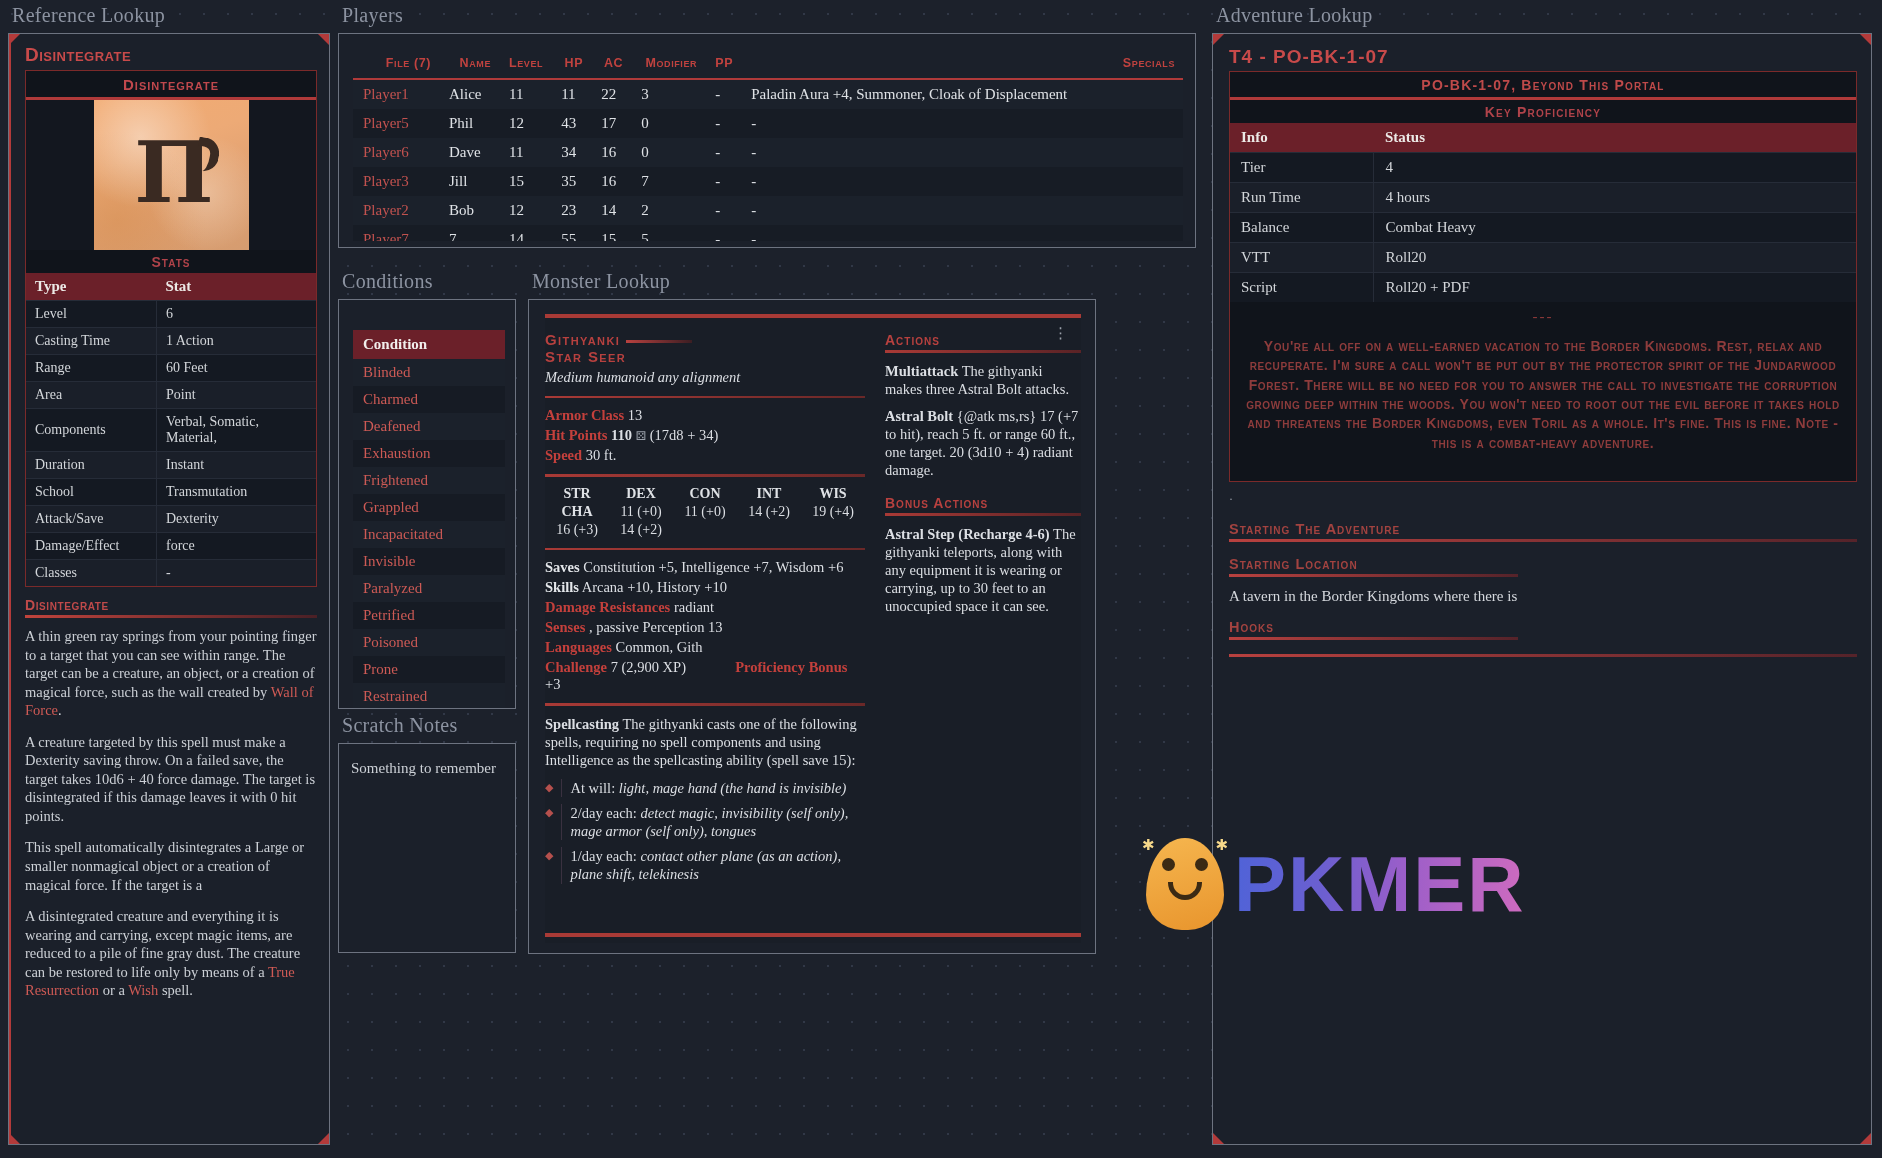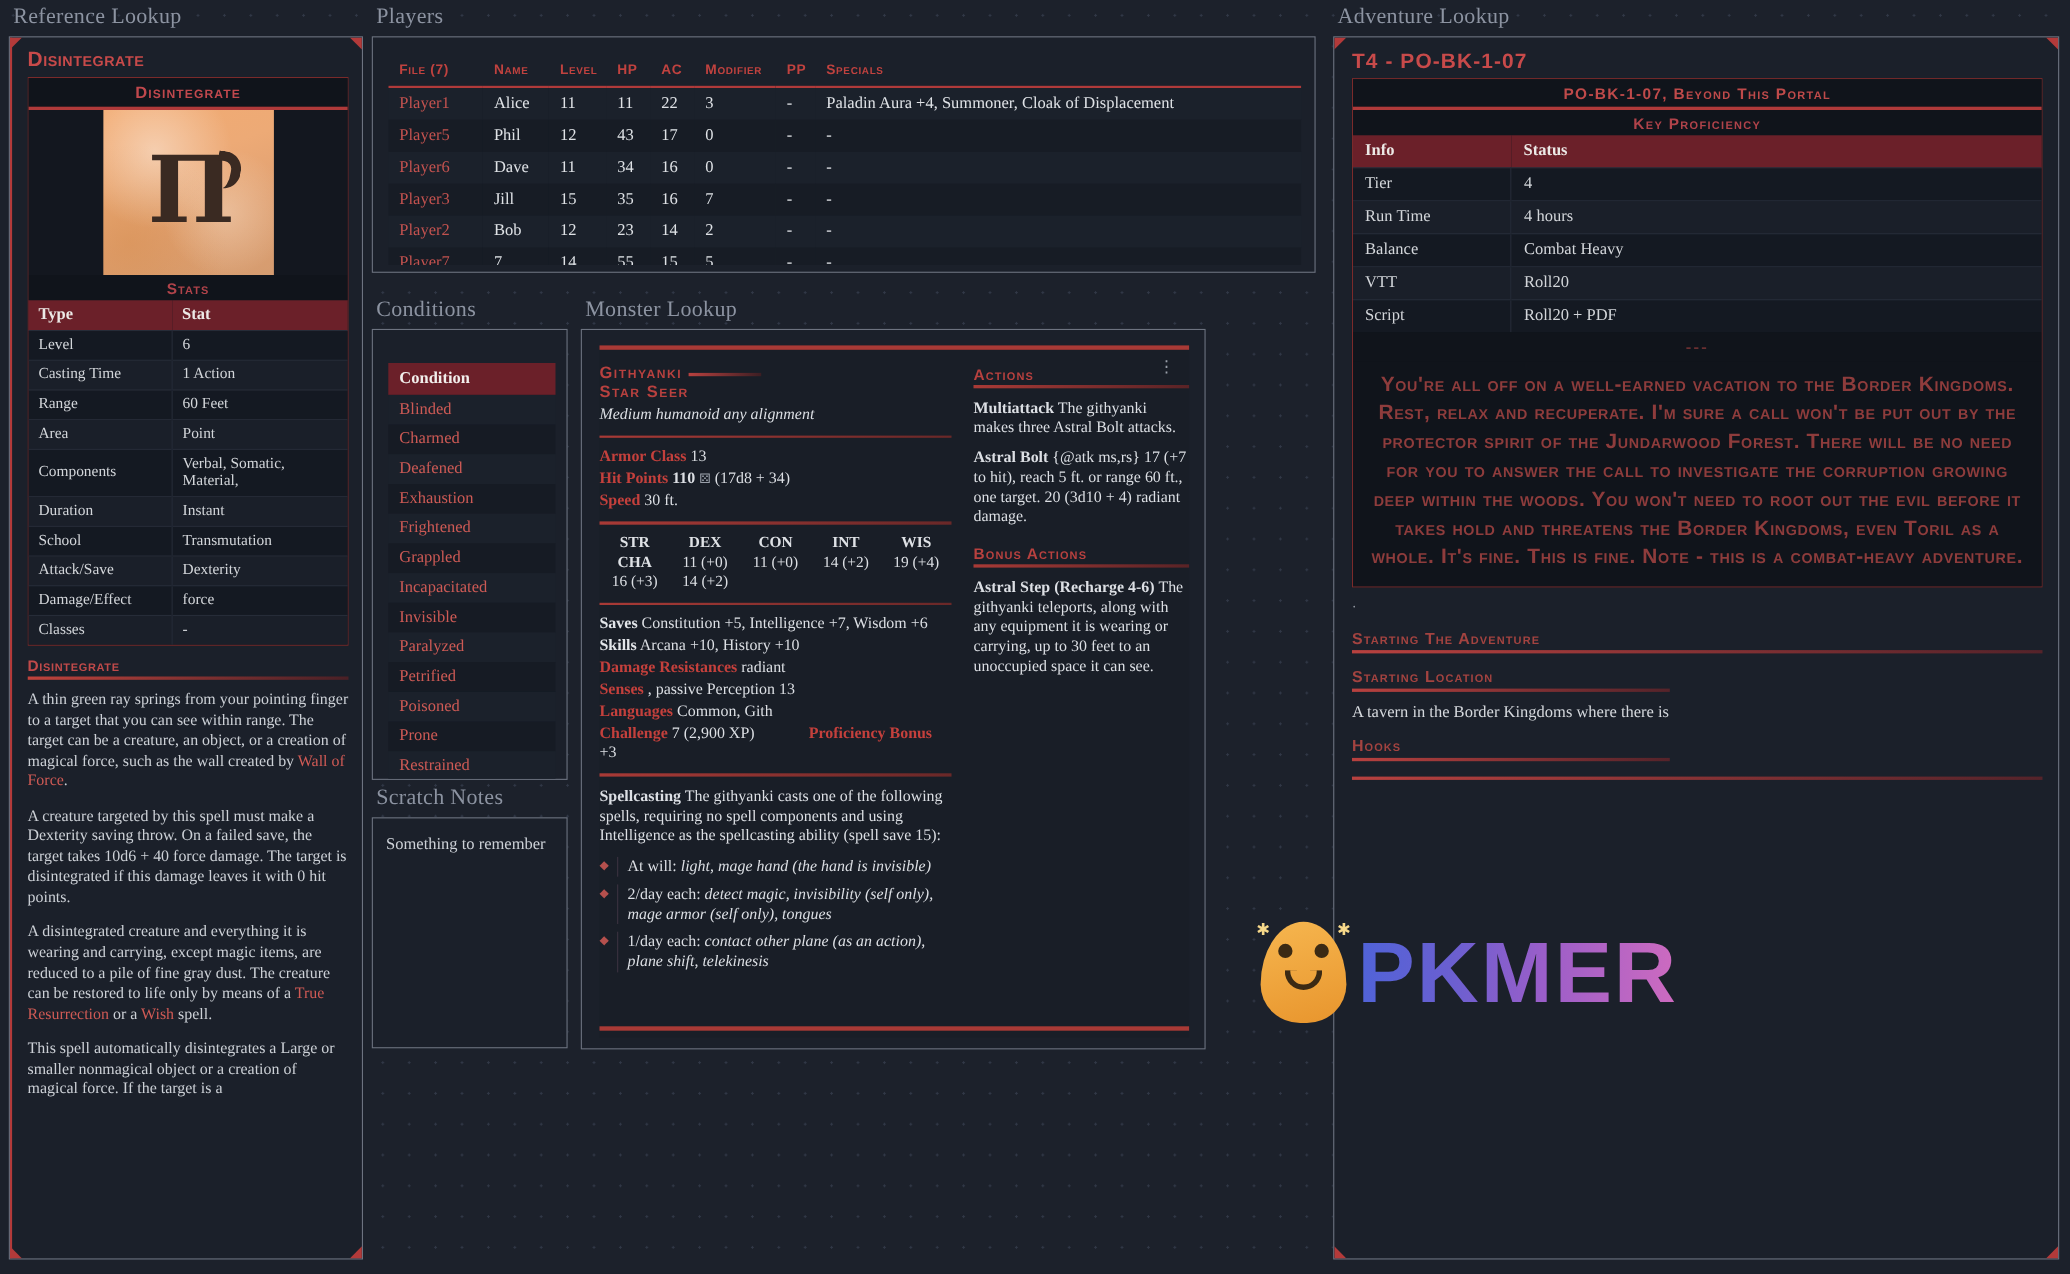--- a/index.html
+++ b/index.html
@@ -110,21 +110,21 @@
   .body-p { font-size:14.5px; line-height:1.28; color:#ccd0d6; margin-bottom:13px; }
   .lnk { color:#cf5a55; }
 
   
   #players { position:absolute; left:338px; top:4px; width:858px; height:248px; }
   #players .panel { height:215px; }
   table.players { width:100%; border-collapse:collapse; }
   table.players th {
     font-family:"Liberation Sans", sans-serif; font-variant:small-caps;
     font-weight:700; font-size:12.5px; color:#c0423f; letter-spacing:.6px;
-    text-align:left; padding:10px 8px 8px 10px; border-bottom:2px solid #b03a3a;
+    text-align:right; padding:10px 8px 8px 10px; border-bottom:2px solid #b03a3a;
   }
   table.players td {
     font-size:15px; color:#dfe2e6; padding:6px 8px 6px 10px;
     font-family:"Liberation Serif", serif;
   }
   table.players tr.row:nth-child(odd) td { background:#171c25; }
   table.players tr.row:nth-child(even) td { background:#1b212b; }
   table.players td.pname { color:#c2524f; }
   .pl-inner { position:absolute; inset:12px 12px 6px 14px; overflow:hidden;}
 
@@ -217,22 +217,22 @@
     border-top:1px solid #262c38;
   }
   table.keyinfo tr:nth-child(odd) td { background:#1a1f29; }
   table.keyinfo tr:nth-child(even) td { background:#141922; }
   table.keyinfo td:first-child { width:23%; border-right:1px solid #262c38; }
   .dashes { text-align:center; color:#8e3a3a; font-size:15px; padding:6px 0 4px; letter-spacing:2px;
             background:#10141b;}
   .adv-blurb {
     font-family:"Liberation Sans", sans-serif; font-variant:small-caps;
     font-weight:700; letter-spacing:.6px;
-    font-size:19px; line-height:1.38; color:#8e3c3c;
-    text-align:center; padding:8px 12px 12px; background:#10141b;
+    font-size:14px; line-height:1.38; color:#8e3c3c;
+    text-align:center; padding:8px 12px 28px; background:#10141b;
   }
   .dotmark { color:#9aa0aa; font-size:12px; margin:10px 0 4px; }
   .adv-h {
     font-family:"Liberation Sans", sans-serif; font-variant:small-caps;
     font-weight:700; font-size:14.5px; color:#a34340; letter-spacing:1px;
     margin-top:14px;
   }
   .adv-h-rule { height:3px; background:linear-gradient(90deg,#b8413f,#55232a); width:46%; margin-top:2px;}
   .adv-h-rule.wide { width:100%; }
   .adv-text { font-size:15px; color:#d5d8dd; margin-top:11px; }
@@ -335,24 +335,24 @@
           </table>
       </div>
 
       <div class="sec-hd">Disintegrate</div>
       <div class="sec-rule"></div>
 
       <p class="body-p">
         <span>A thin green ray springs from your pointing finger to a target that you can see within range. The target can be a creature, an object, or a creation of magical force, such as the wall created by </span><span class="lnk">Wall of Force</span><span>.</span>
       </p>
       <p class="body-p">A creature targeted by this spell must make a Dexterity saving throw. On a failed save, the target takes 10d6 + 40 force damage. The target is disintegrated if this damage leaves it with 0 hit points.</p>
+      <p class="body-p">This spell automatically disintegrates a Large or smaller nonmagical object or a creation of magical force. If the target is a</p>
       <p class="body-p">
         <span>A disintegrated creature and everything it is wearing and carrying, except magic items, are reduced to a pile of fine gray dust. The creature can be restored to life only by means of a </span><span class="lnk">True Resurrection</span><span> or a </span><span class="lnk">Wish</span><span> spell.</span>
       </p>
-      <p class="body-p">This spell automatically disintegrates a Large or smaller nonmagical object or a creation of magical force. If the target is a</p>
     </div>
   </div>
 </div>
 
 <div id="players">
   <div class="panel-label">Players</div>
   <div class="panel">
     <div class="pl-inner">
       <table class="players">
         <tbody>

